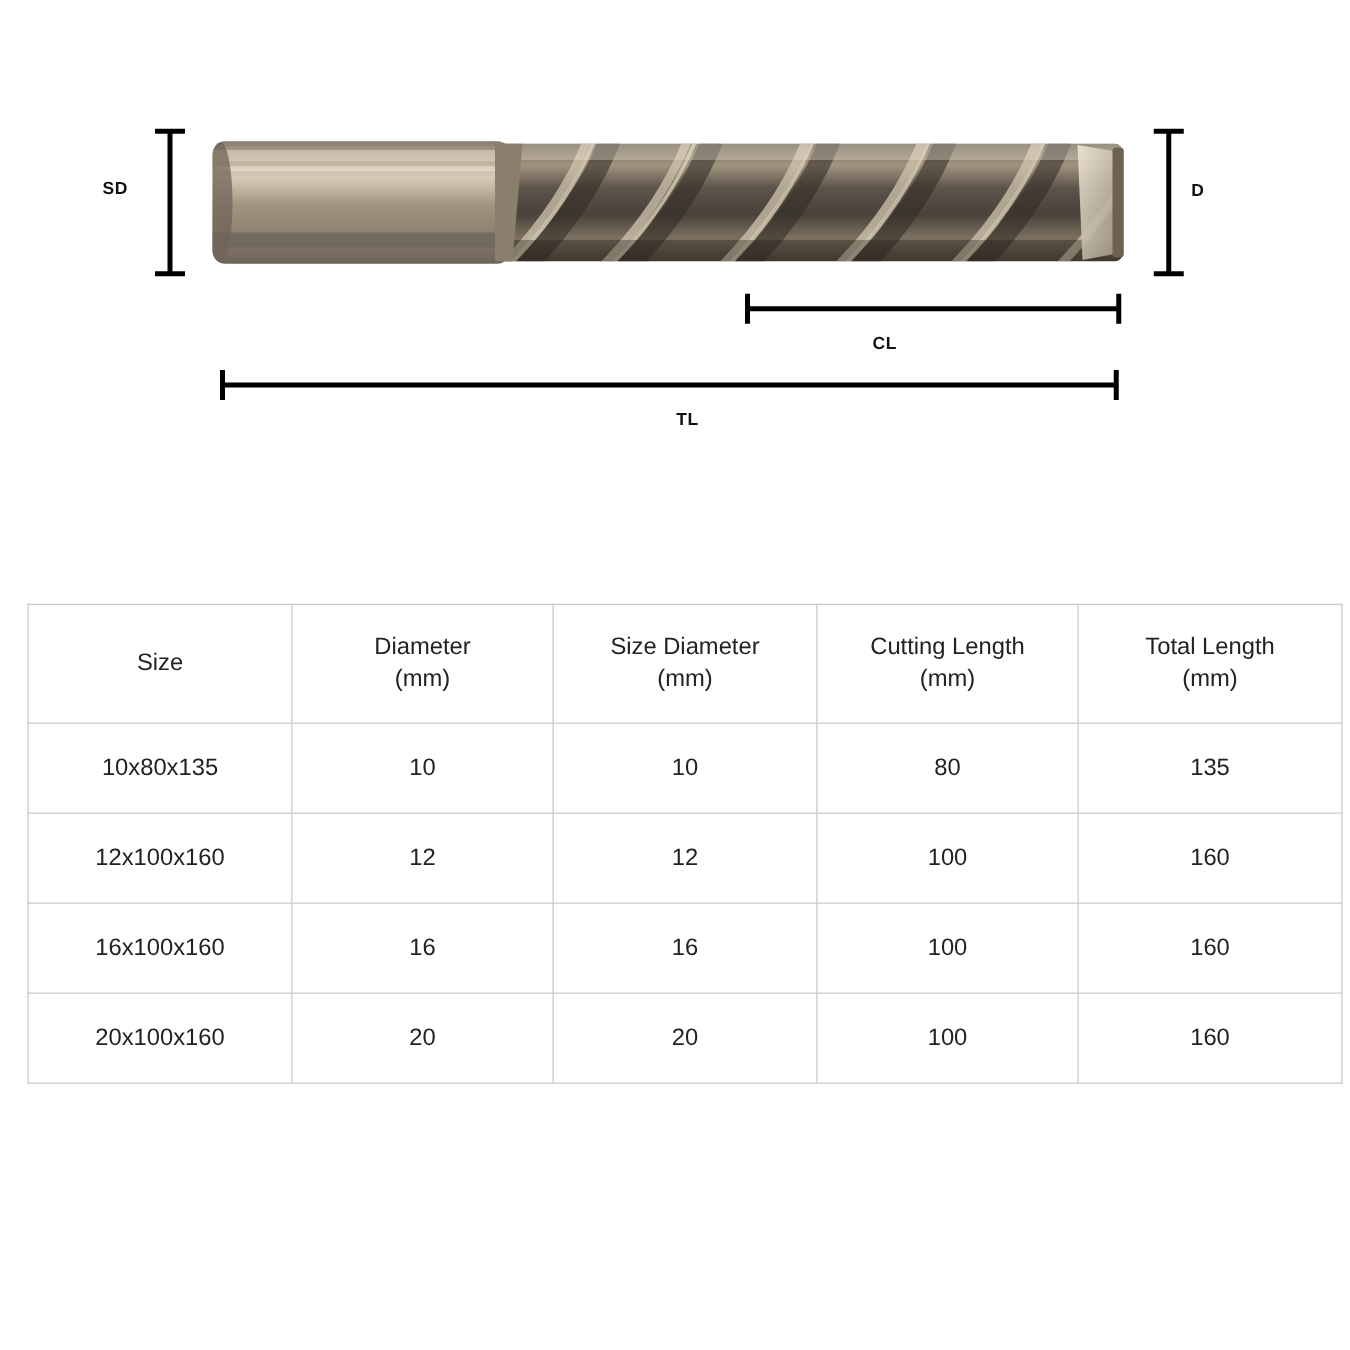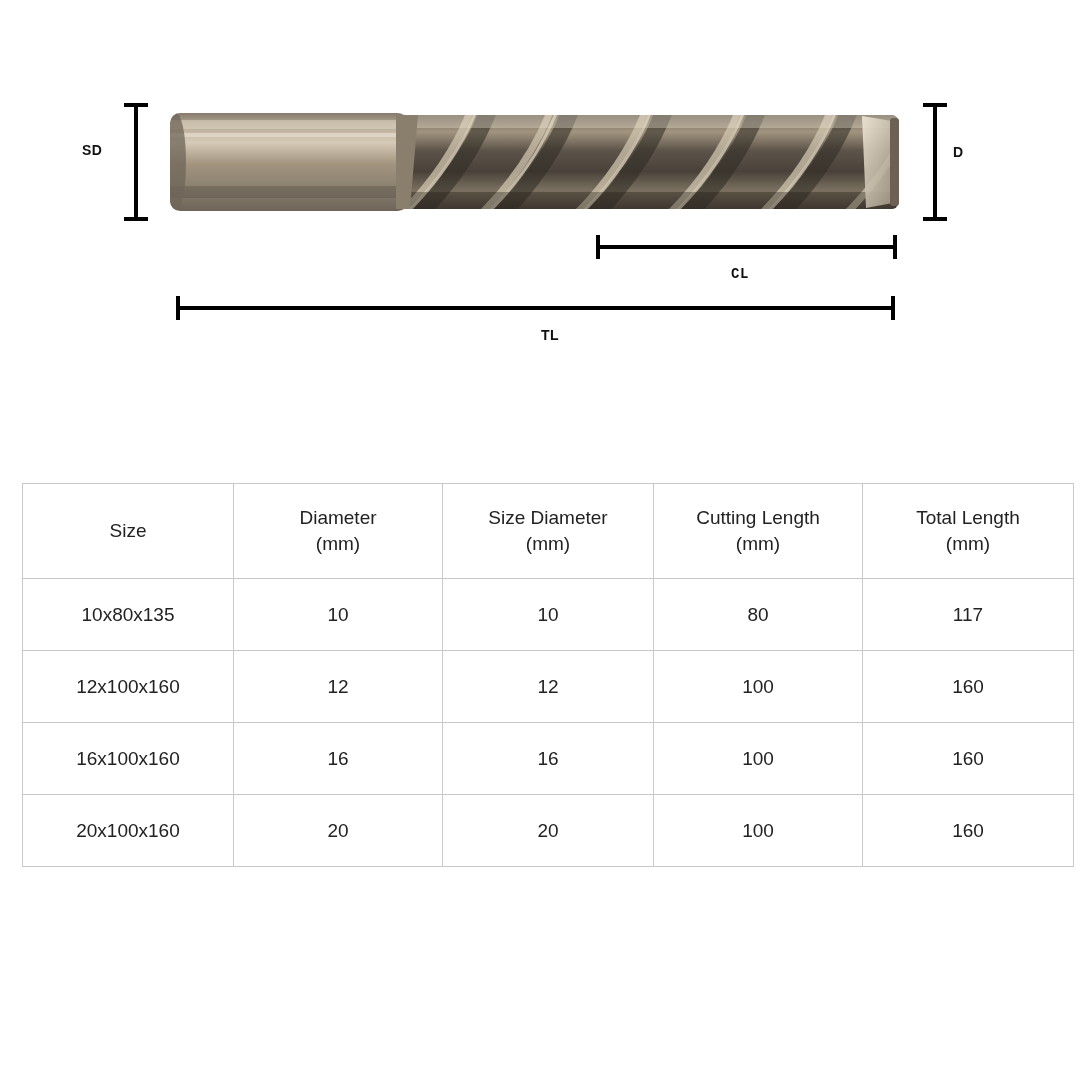--- a/index.html
+++ b/index.html
@@ -31,21 +31,21 @@
   .dim-label {
     position: absolute;
     font-family: "Liberation Sans", sans-serif;
     font-weight: bold;
     font-size: 14px;
     color: #111111;
     letter-spacing: 0.5px;
   }
   #label-sd { left: 82px;  top: 142px; }
   #label-d  { left: 953px; top: 144px; }
-  #label-cl { left: 731px; top: 266px; font-family: Liberation Mono, monospace; }
+  #label-cl { left: 698px; top: 266px; }
   #label-tl { left: 521px; top: 327px; margin-left: 20px; }
 
   
   .table-wrap {
     position: absolute;
     left: 22px;
     top: 483px;
     width: 1036px;
   }
   table.spec {
@@ -216,21 +216,21 @@
           <span class="unit">(mm)</span>
         </th>
       </tr>
     </thead>
     <tbody>
       <tr>
         <td>10x80x135</td>
         <td>10</td>
         <td>10</td>
         <td>80</td>
-        <td>117</td>
+        <td>135</td>
       </tr>
       <tr>
         <td>12x100x160</td>
         <td>12</td>
         <td>12</td>
         <td>100</td>
         <td>160</td>
       </tr>
       <tr>
         <td>16x100x160</td>

